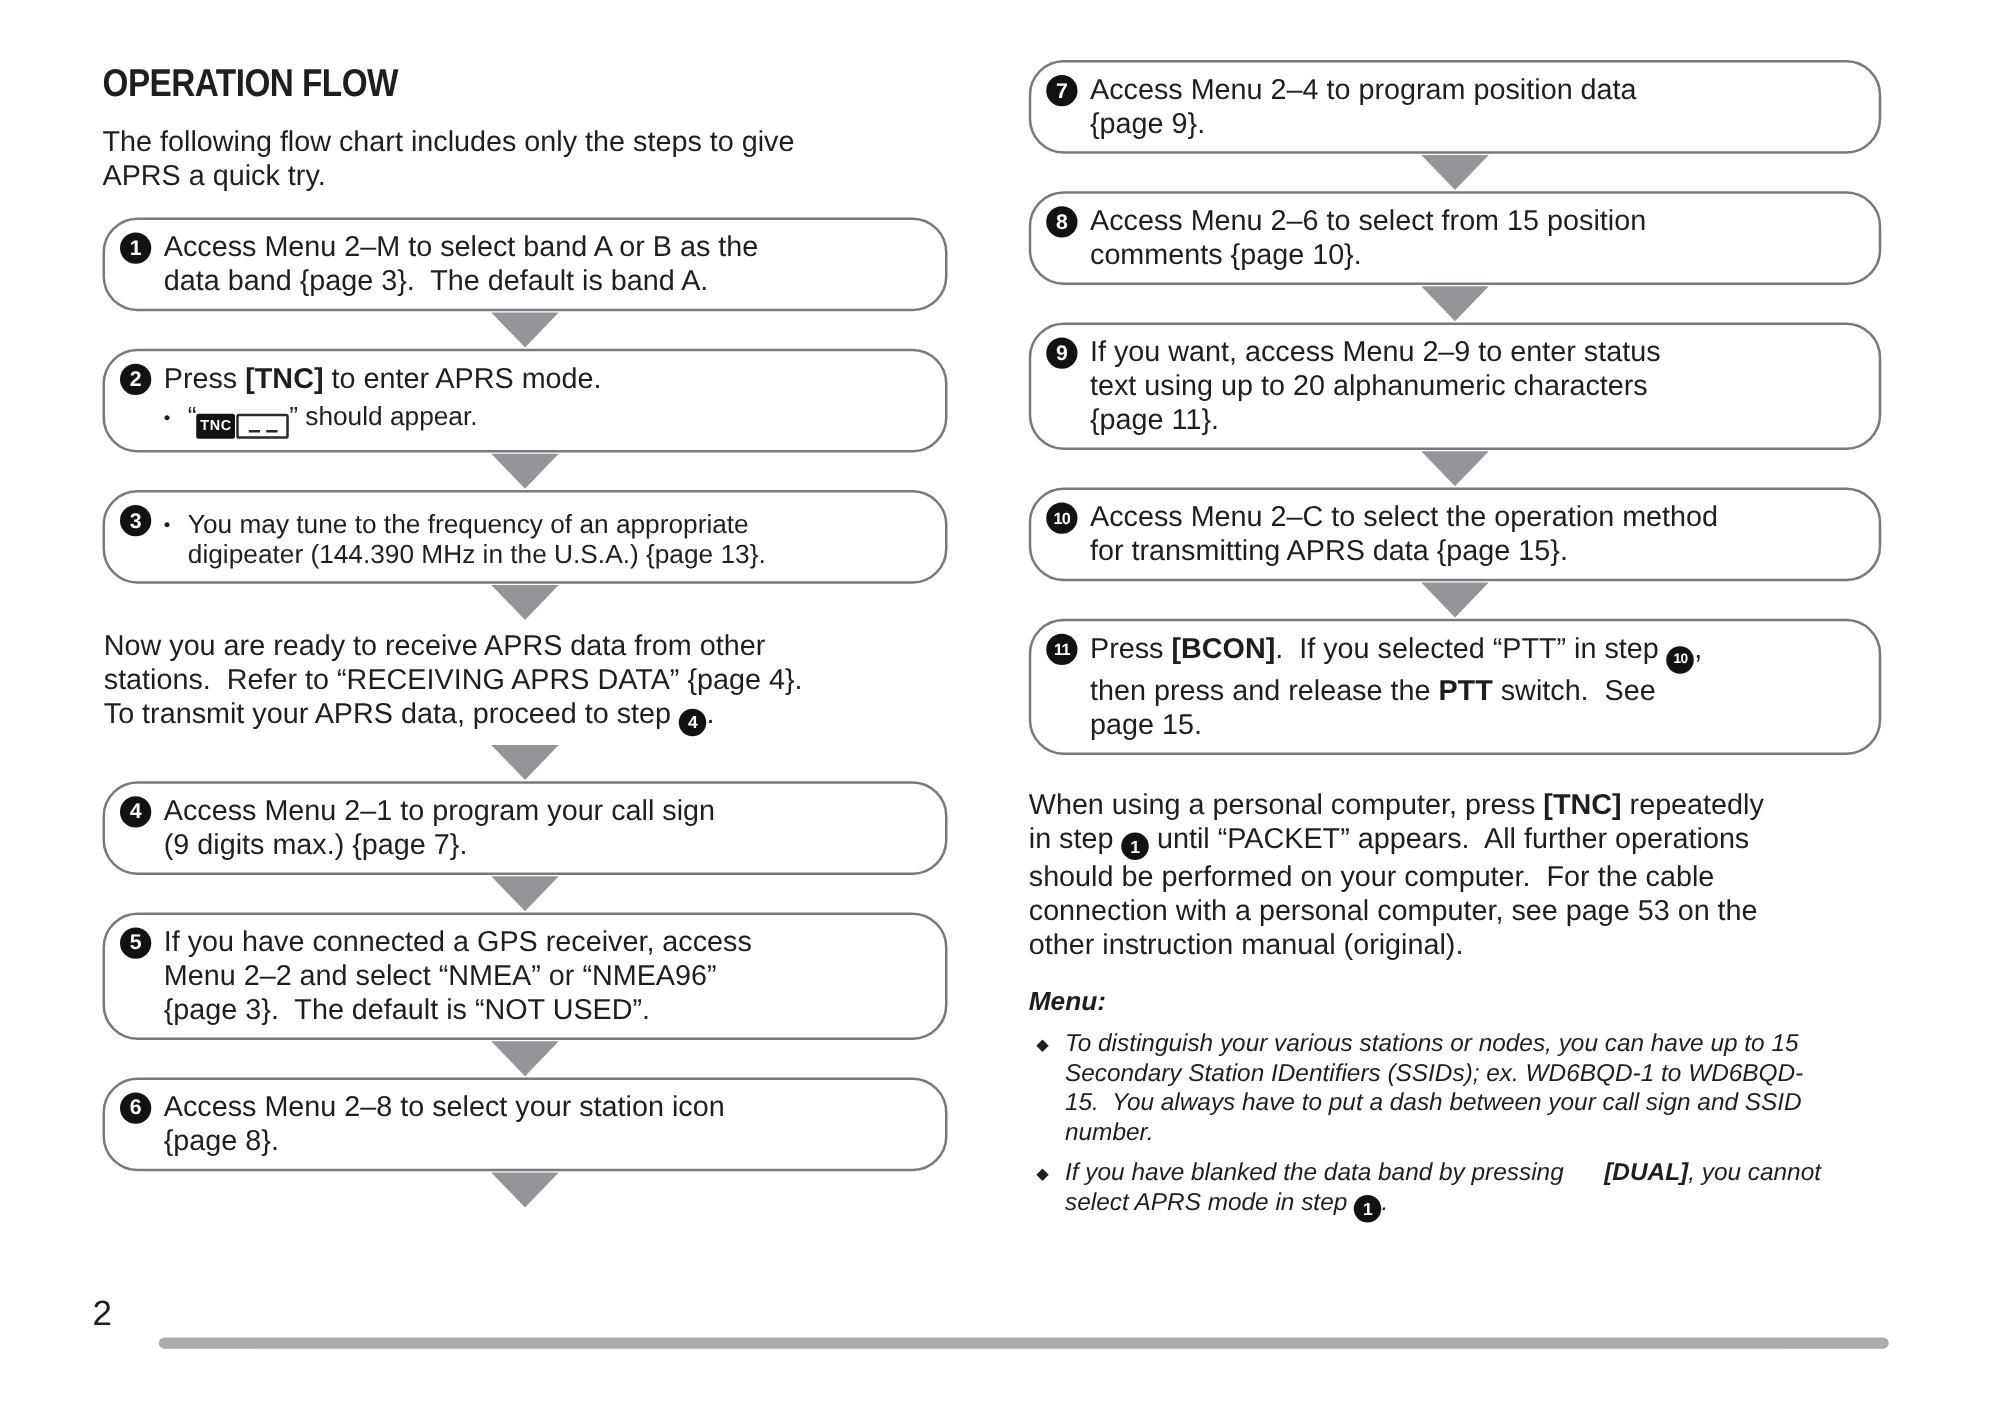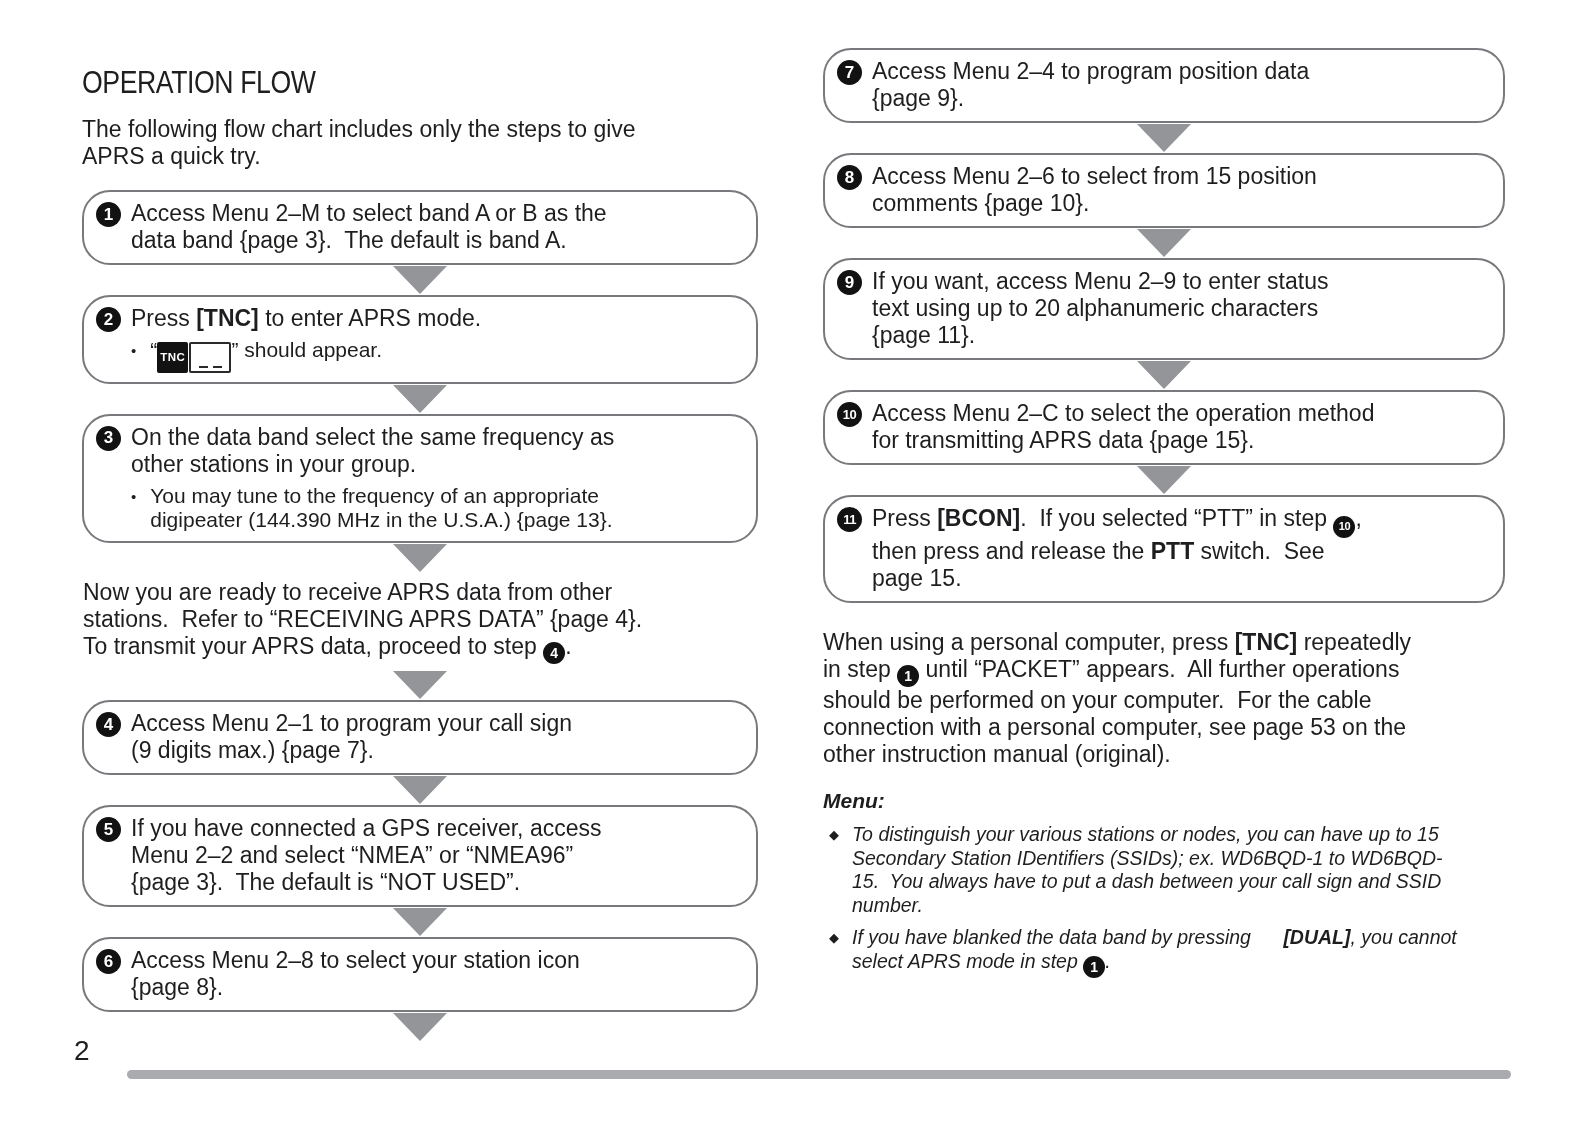--- a/index.html
+++ b/index.html
@@ -12,21 +12,21 @@
   html,body{margin:0;padding:0;}
   body{
     width:1594px;height:1122px;position:relative;background:#ffffff;
     font-family:"Liberation Sans",sans-serif;color:var(--text);
     overflow:hidden;
   }
   .col{position:absolute;}
   .col-left{left:82px;top:50px;width:676px;}
   .col-right{left:823px;top:48px;width:682px;}
 
-  h1.title{font-size:31px;line-height:34px;margin:16px 0 16px;font-weight:400;}
+  h1.title{font-size:31px;line-height:34px;margin:0 0 16px;font-weight:700;}
   .title-inner{display:inline-block;transform:scaleX(0.86);transform-origin:0 50%;letter-spacing:-0.5px;}
 
   .body{font-size:23px;line-height:27px;margin:0;white-space:pre-wrap;}
   .small{font-size:21px;line-height:24px;}
   .intro{margin:12px 0 20px;}
   .mid-para{margin:7px 1px;}
 
   .stepbox{
     border:2.5px solid var(--border);
     border-radius:28px;
@@ -55,21 +55,21 @@
 
   .b{font-weight:700;text-align:center;}
 
   .inline-badge{
     display:inline-flex;width:22px;height:22px;border-radius:50%;
     background:var(--badge);color:#fff;align-items:center;justify-content:center;
     font-weight:700;font-size:14px;vertical-align:-4px;font-style:normal;
   }
   .inline-badge.two{font-size:11px;letter-spacing:-0.5px;}
 
-  .tnc-indicator{display:inline-flex;align-items:stretch;gap:1px;height:31px;vertical-align:-4px;}
+  .tnc-indicator{display:inline-flex;align-items:stretch;gap:1px;height:20px;vertical-align:-4px;}
   .tnc-chip{
     background:var(--badge);color:#fff;font-size:11.5px;font-weight:700;
     display:inline-flex;align-items:center;padding:0 3px;border-radius:2px;letter-spacing:0.5px;
   }
   .tnc-empty{
     display:inline-flex;align-items:flex-end;justify-content:center;gap:5px;
     width:42px;box-sizing:border-box;border:2px solid #2a2a2a;border-radius:2px;
     padding:0 2px 3px;background:#fff;
   }
   .tnc-empty i{display:block;width:9px;height:0;border-bottom:2.5px solid #2a2a2a;}
@@ -113,22 +113,20 @@
         <span class="dot">•</span>
         <p class="body small"><span>“</span><span class="tnc-indicator"><span class="tnc-chip">TNC</span><span class="tnc-empty"><i></i><i></i></span></span><span>” should appear.</span></p>
       </div>
     </div>
   </section>
   <div class="arrow"></div>
 
   <section class="stepbox">
     <span class="badge">3</span>
     <div class="steptext">
-      <p class="body"><span>On the data band select the same frequency as
-other stations in your group.</span></p>
       <div class="bullet-row">
         <span class="dot">•</span>
         <p class="body small"><span>You may tune to the frequency of an appropriate
 digipeater (144.390 MHz in the U.S.A.) {page 13}.</span></p>
       </div>
     </div>
   </section>
   <div class="arrow"></div>
 
   <p class="body mid-para"><span>Now you are ready to receive APRS data from other

